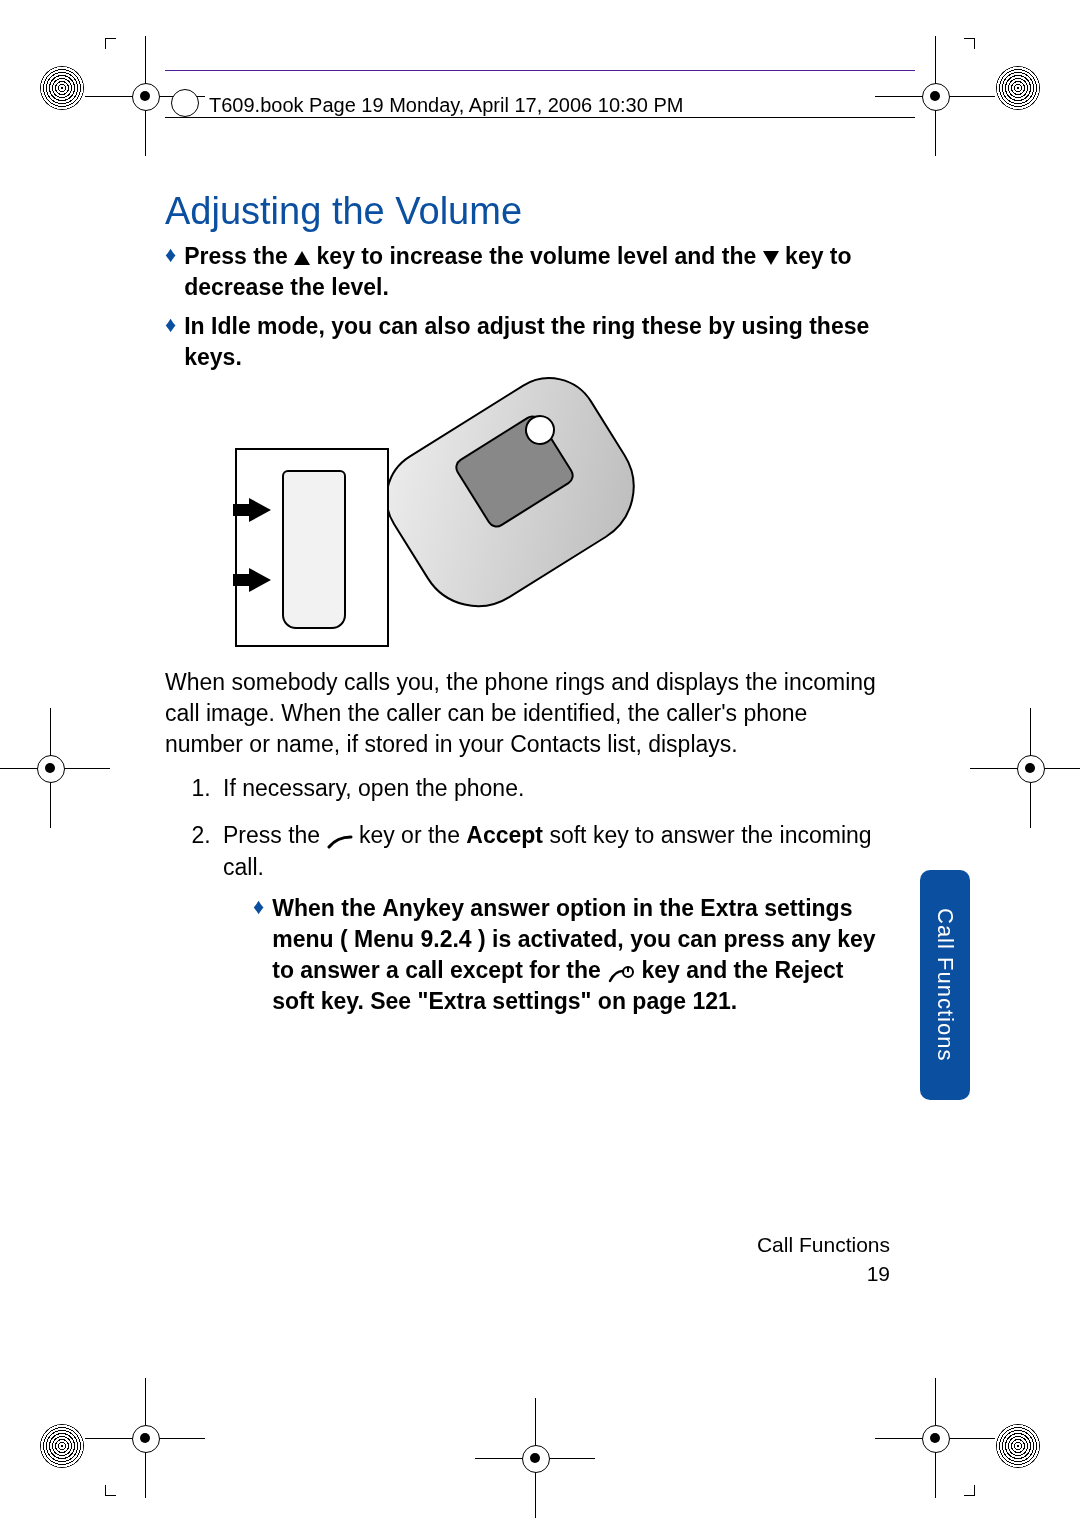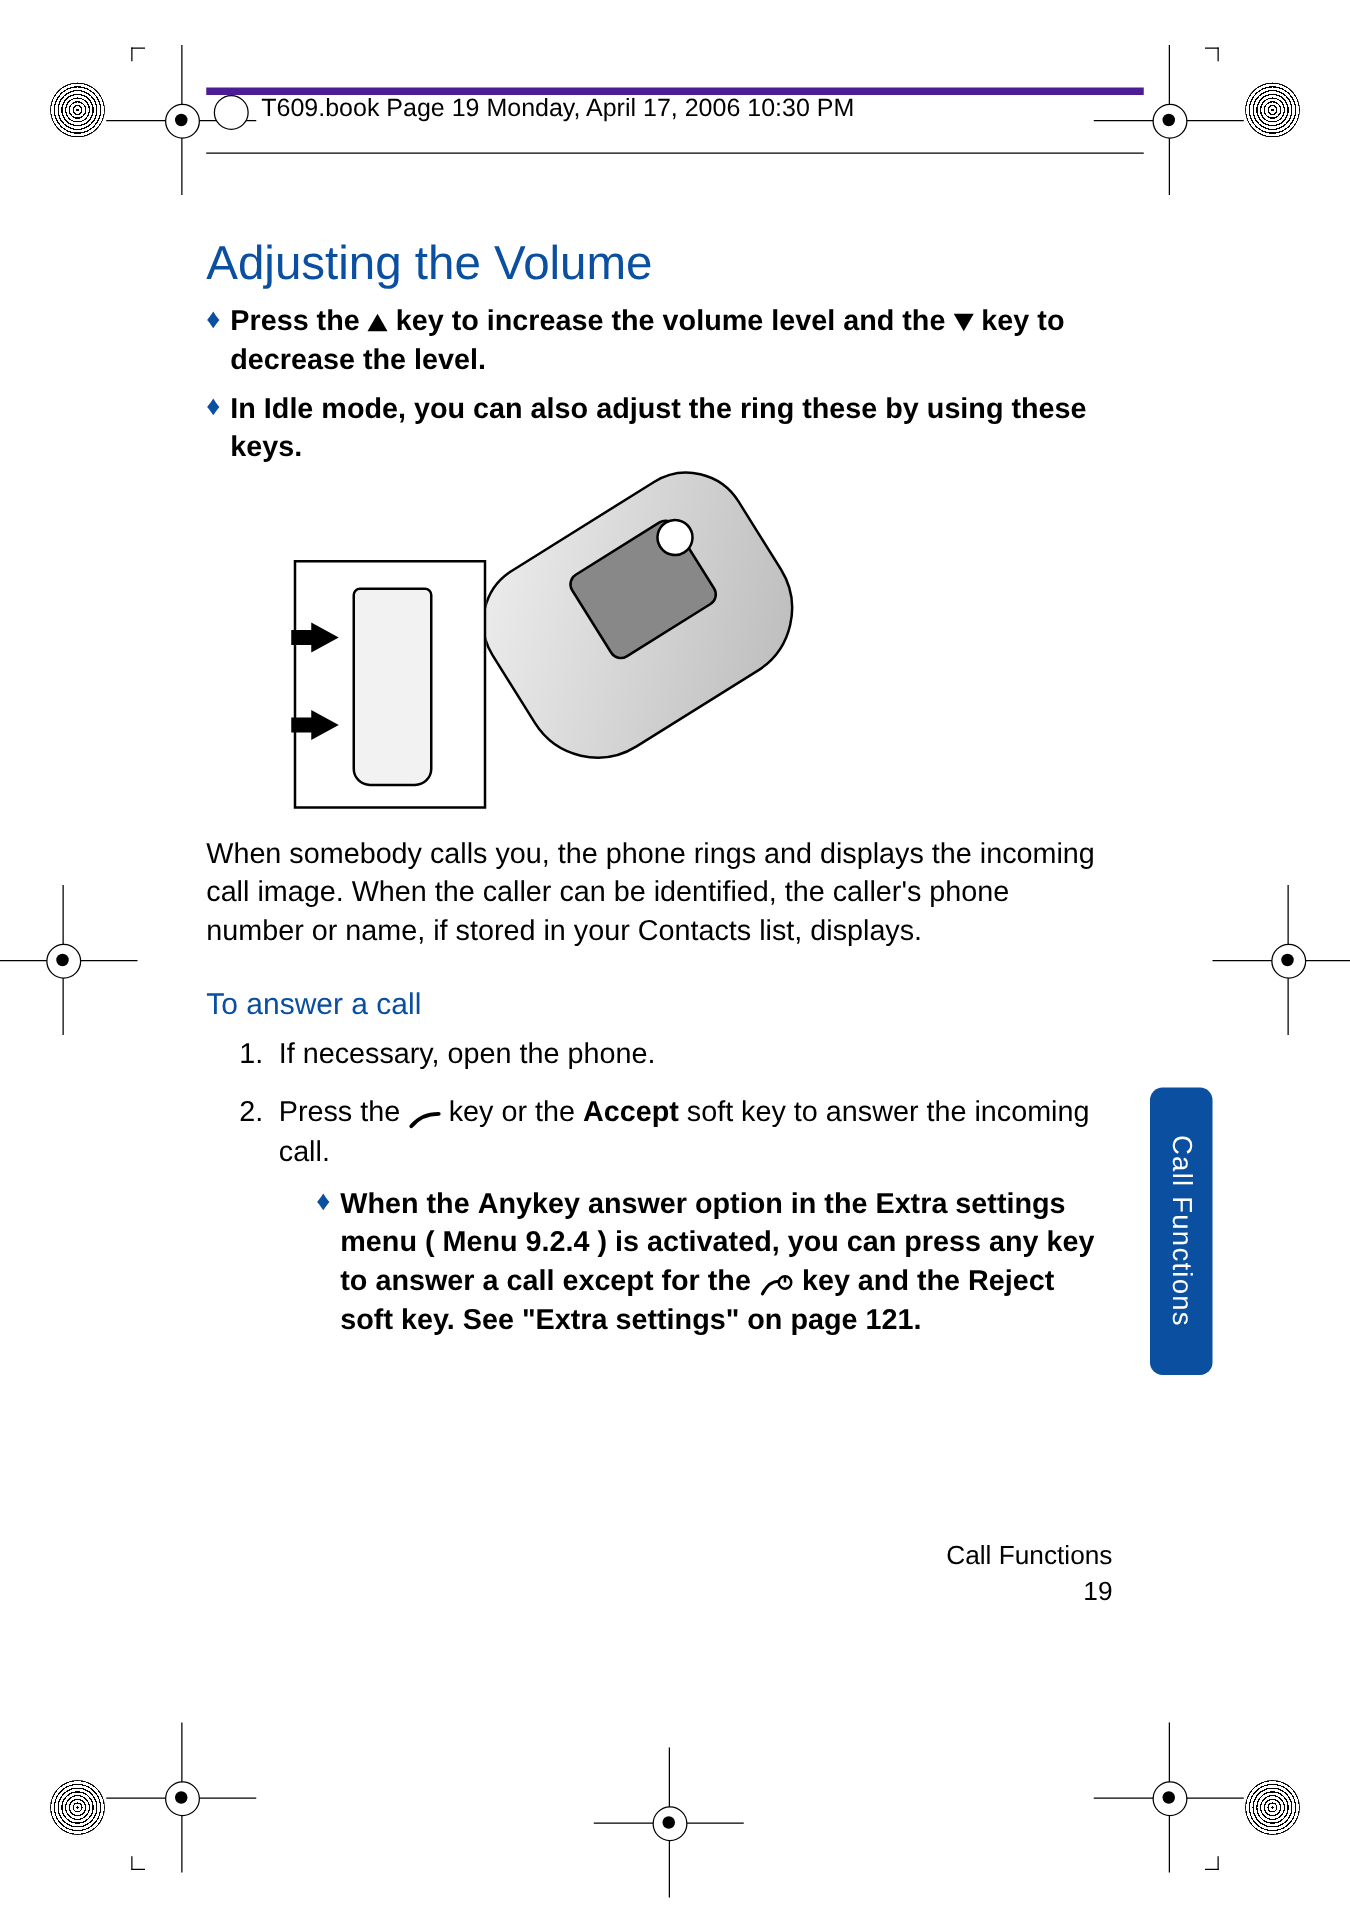--- a/index.html
+++ b/index.html
@@ -45,25 +45,25 @@
     border-radius: 50%;
     background: repeating-radial-gradient(circle, #000 0 1px, #fff 1px 3px);
   }
 
   .header-line {
     position: absolute;
     top: 70px;
     left: 165px;
     right: 165px;
     height: 46px;
-    border-top: 6px solid #4c1d95;
+    border-top: 1px solid #4c1d95;
     border-bottom: 1px solid #000;
     font-size: 20px;
     display: flex;
-    align-items: flex-start;
+    align-items: flex-end;
     padding-left: 6px;
   }
 
   .content {
     position: absolute;
     top: 190px;
     left: 165px;
     width: 720px;
   }
   h1 {
@@ -316,21 +316,20 @@
     </div>
     <div class="illus-box">
       <div class="side"></div>
       <div class="arrow a1"></div>
       <div class="arrow a2"></div>
     </div>
   </div>
 
   <p class="body-text">When somebody calls you, the phone rings and displays the incoming call image. When the caller can be identified, the caller's phone number or name, if stored in your Contacts list, displays.</p>
 
-  <h2 class="sub">To answer a call</h2>
 
   <ol class="steps">
     <li>
       <span>If necessary, open the phone.</span>
     </li>
     <li>
       <span>Press the </span>
       <span class="inline-icon-call">
         <svg viewBox="0 0 26 18">
             <path d="M2 14 Q10 4 24 4" stroke="#000" stroke-width="3" fill="none" stroke-linecap="round"></path>

